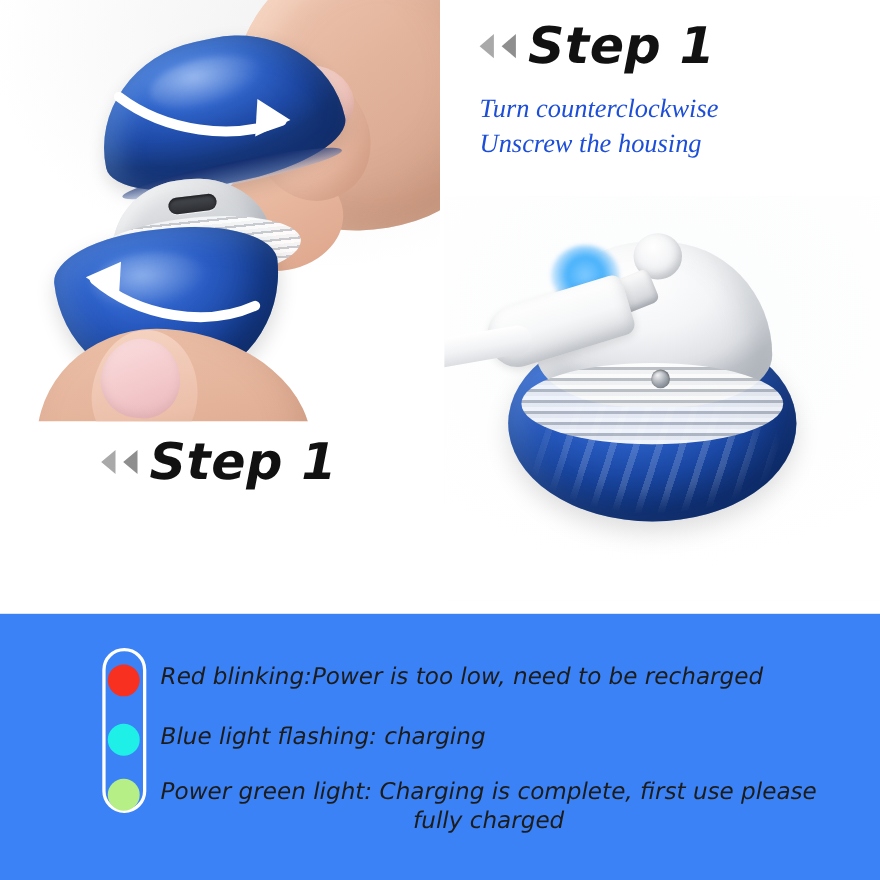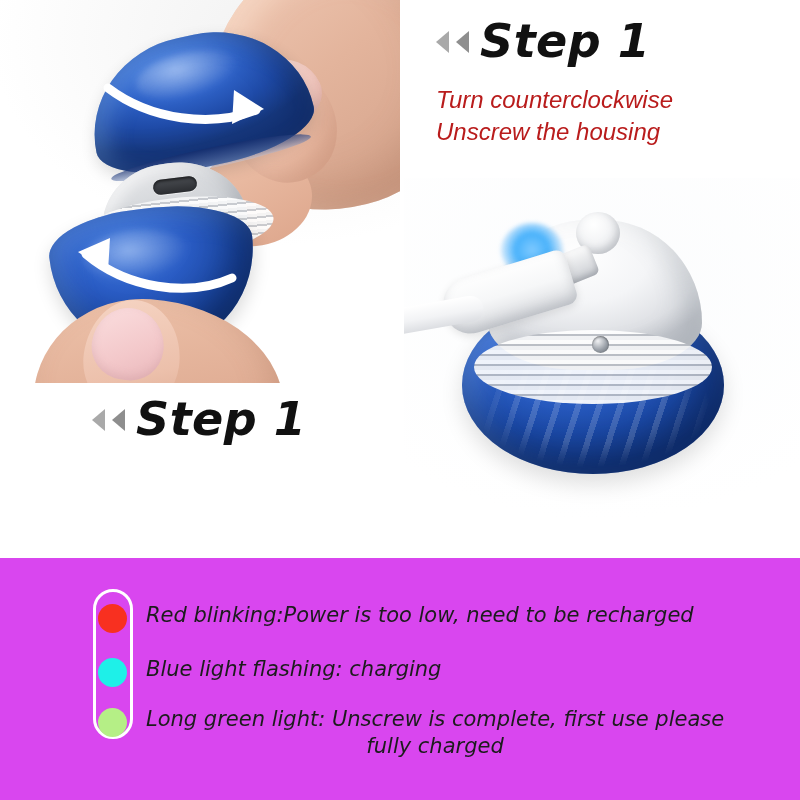--- a/index.html
+++ b/index.html
@@ -319,26 +319,26 @@
     font-family: "DejaVu Sans", sans-serif;
     font-style: italic;
     font-weight: 700;
     font-size: 46px;
     line-height: 1.04;
     color: #111111;
     letter-spacing: 0.5px;
     margin-left: 4px;
   }
   .step-desc {
-    font-family: Liberation Sans, sans-serif;
+    font-family: Liberation Serif, serif;
     font-style: italic;
     font-weight: 400;
     font-size: 24px;
     line-height: 1.32;
-    color: #b91c1c;
+    color: #1d4ed8;
     margin-top: 18px;
     white-space: pre-line;
   }
   #step2-block .step-desc { font-size: 23px; margin-top: 16px; }
 
   
   #legend-band {
     position: absolute;
     left: 0; top: 558px;
     width: 800px; height: 242px;
@@ -443,33 +443,33 @@
   </div>
 
   <div class="step-block" id="step2-block">
     <div class="step-head">
       <span class="tri" style="border-right-color: rgb(169, 169, 169);"></span>
       <span class="tri dark"></span>
       <span class="step-title">Step 1</span>
     </div>
   </div>
 
-  <div id="legend-band" style="background: #d946ef;">
+  <div id="legend-band" style="background: #3b82f6;">
     <div id="legend-pill"></div>
 
     <div class="legend-row" id="legend-row-0">
       <span class="led-dot" style="background: rgb(248, 48, 32);"></span>
       <span class="legend-text">Red blinking:Power is too low, need to be recharged</span>
     </div>
 
     <div class="legend-row" id="legend-row-1">
       <span class="led-dot" style="background: rgb(30, 240, 232);"></span>
       <span class="legend-text">Blue light flashing: charging</span>
     </div>
 
     <div class="legend-row" id="legend-row-2">
       <span class="led-dot" style="background: rgb(181, 239, 134);"></span>
-      <span class="legend-text">Long green light: Unscrew is complete, first use please
+      <span class="legend-text">Power green light: Charging is complete, first use please
 fully charged</span>
     </div>
   </div>
 
 </div>
 
 </body></html>

